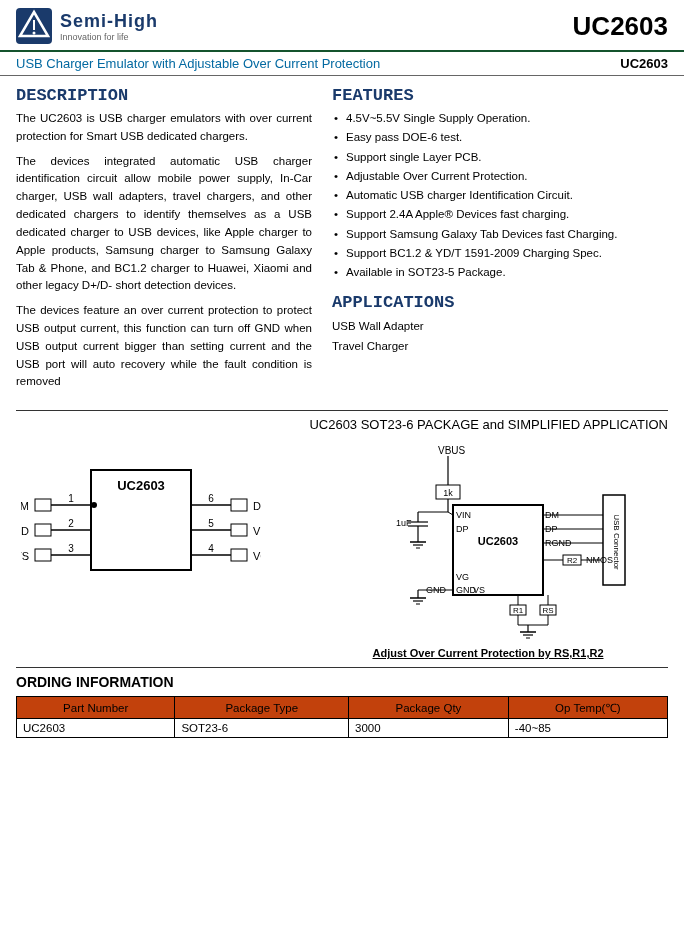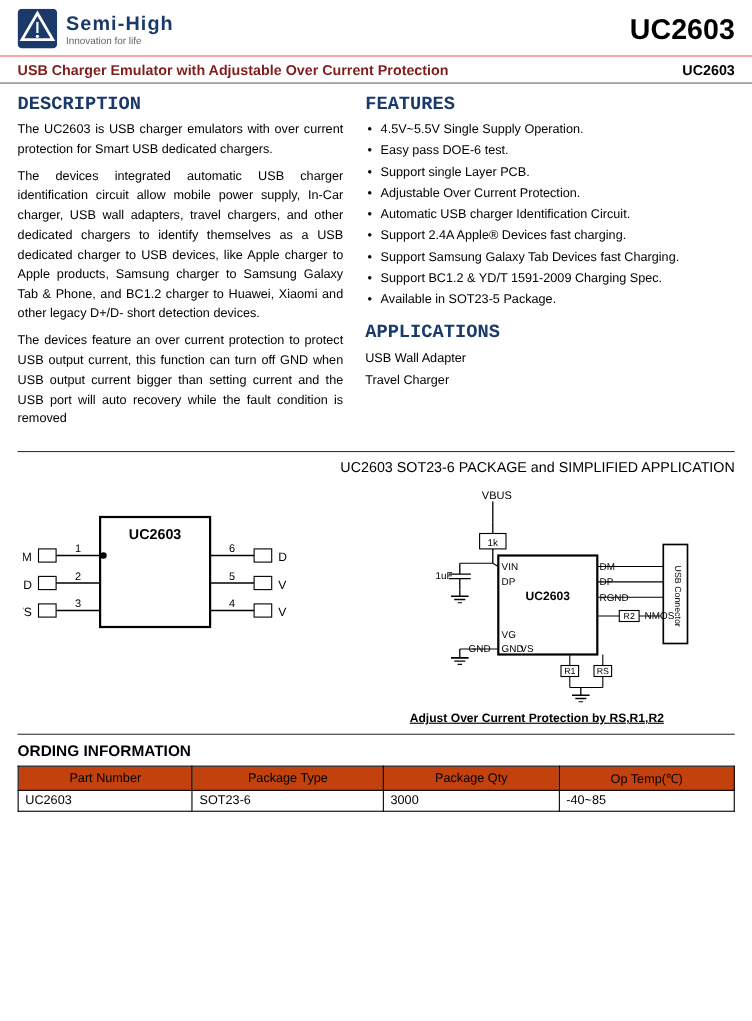--- a/index.html
+++ b/index.html
@@ -14,21 +14,21 @@
     .page {
       padding: 0;
       width: 684px;
     }
     
     .header {
       display: flex;
       align-items: center;
       justify-content: space-between;
       padding: 8px 16px 6px 16px;
-      border-bottom: 2px solid #fca5a5;
+      border-bottom: 2px solid #14532d;
       gap: 28px;
     }
     .logo-area {
       display: flex;
       align-items: center;
       gap: 8px;
     }
     .logo-icon {
       width: 36px;
       height: 36px;
@@ -56,22 +56,22 @@
     .title-bar {
       background: #fff;
       border-bottom: 1px solid #666;
       padding: 4px 16px;
       display: flex;
       justify-content: space-between;
       align-items: center;
     }
     .title-bar-text {
       font-size: 13px;
-      font-weight: bold;
-      color: #7f1d1d;
+      font-weight: normal;
+      color: #0369a1;
     }
     .title-bar-chip {
       font-size: 13px;
       font-weight: bold;
     }
     
     .main-content {
       display: flex;
       gap: 0;
       padding: 10px 16px 0 16px;

